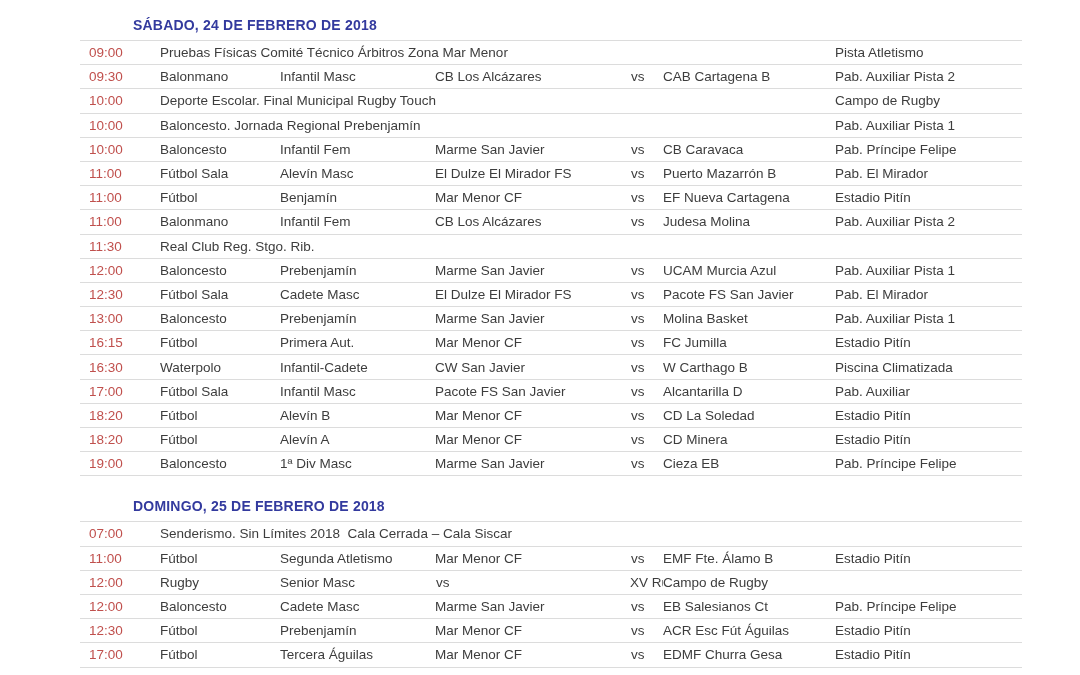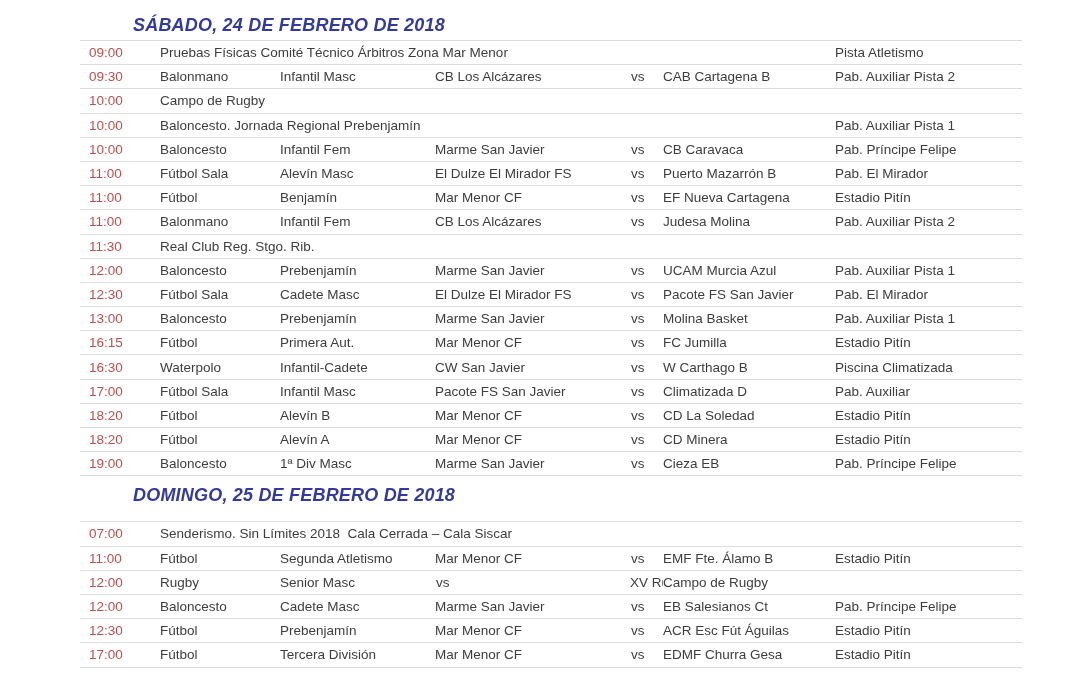--- a/index.html
+++ b/index.html
@@ -15,27 +15,26 @@
     color:var(--text-gray);
   }
   #schedule-table{
     position:absolute;left:80px;top:0;width:942px;
     font-size:13.5px;
   }
   .section-header{
     height:31px;margin-top:10px;
     display:flex;align-items:center;
     padding-left:53px;box-sizing:border-box;
-    color:var(--header-blue);font-weight:bold;font-size:18px;
+    color:var(--header-blue);font-weight:bold;font-size:14px;
     border-bottom:1px solid var(--divider);
     letter-spacing:0.2px;
-    font-style:italic;
   }
   .section-header.later{
-    height:46px;margin-top:0;align-items:flex-end;padding-bottom:15px;
+    height:46px;margin-top:0;align-items:flex-end;padding-bottom:7px;
   }
   .row{
     display:grid;align-items:center;
     height:24.2px;box-sizing:border-box;
     border-bottom:1px solid var(--divider);
     white-space:nowrap;overflow:hidden;
   }
   .row.match{grid-template-columns:80px 120px 155px 195px 33px 172px 1fr;}
   .row.event{grid-template-columns:80px 675px 1fr;}
   .cell{overflow:hidden;text-overflow:clip;}
@@ -57,20 +56,21 @@
       <div class="cell c-time">09:30</div>
       <div class="cell c-sport">Balonmano</div>
       <div class="cell c-cat">Infantil Masc</div>
       <div class="cell c-home">CB Los Alcázares</div>
       <div class="cell c-vs">vs</div>
       <div class="cell c-away">CAB Cartagena B</div>
       <div class="cell c-venue">Pab. Auxiliar Pista 2</div>
     </div>
     <div class="row event">
       <div class="cell c-time">10:00</div>
+      <div class="cell c-desc">Deporte Escolar. Final Municipal Rugby Touch</div>
       <div class="cell c-venue">Campo de Rugby</div>
     </div>
     <div class="row event">
       <div class="cell c-time">10:00</div>
       <div class="cell c-desc">Baloncesto. Jornada Regional Prebenjamín</div>
       <div class="cell c-venue">Pab. Auxiliar Pista 1</div>
     </div>
     <div class="row match">
       <div class="cell c-time">10:00</div>
       <div class="cell c-sport">Baloncesto</div>
@@ -155,21 +155,21 @@
       <div class="cell c-vs">vs</div>
       <div class="cell c-away">W Carthago B</div>
       <div class="cell c-venue">Piscina Climatizada</div>
     </div>
     <div class="row match">
       <div class="cell c-time">17:00</div>
       <div class="cell c-sport">Fútbol Sala</div>
       <div class="cell c-cat">Infantil Masc</div>
       <div class="cell c-home">Pacote FS San Javier</div>
       <div class="cell c-vs">vs</div>
-      <div class="cell c-away">Climatizada D</div>
+      <div class="cell c-away">Alcantarilla D</div>
       <div class="cell c-venue">Pab. Auxiliar</div>
     </div>
     <div class="row match">
       <div class="cell c-time">18:20</div>
       <div class="cell c-sport">Fútbol</div>
       <div class="cell c-cat">Alevín B</div>
       <div class="cell c-home">Mar Menor CF</div>
       <div class="cell c-vs">vs</div>
       <div class="cell c-away">CD La Soledad</div>
       <div class="cell c-venue">Estadio Pitín</div>
@@ -229,21 +229,21 @@
       <div class="cell c-sport">Fútbol</div>
       <div class="cell c-cat">Prebenjamín</div>
       <div class="cell c-home">Mar Menor CF</div>
       <div class="cell c-vs">vs</div>
       <div class="cell c-away">ACR Esc Fút Águilas</div>
       <div class="cell c-venue">Estadio Pitín</div>
     </div>
     <div class="row match">
       <div class="cell c-time">17:00</div>
       <div class="cell c-sport">Fútbol</div>
-      <div class="cell c-cat">Tercera División</div>
+      <div class="cell c-cat">Tercera Águilas</div>
       <div class="cell c-home">Mar Menor CF</div>
       <div class="cell c-vs">vs</div>
       <div class="cell c-away">EDMF Churra Gesa</div>
       <div class="cell c-venue">Estadio Pitín</div>
     </div>
     <div class="row match partial">
       <div class="cell c-time">18:00</div>
       <div class="cell c-sport">Baloncesto</div>
       <div class="cell c-cat">Infantil Masc</div>
       <div class="cell c-home">Marme San Javier</div>

